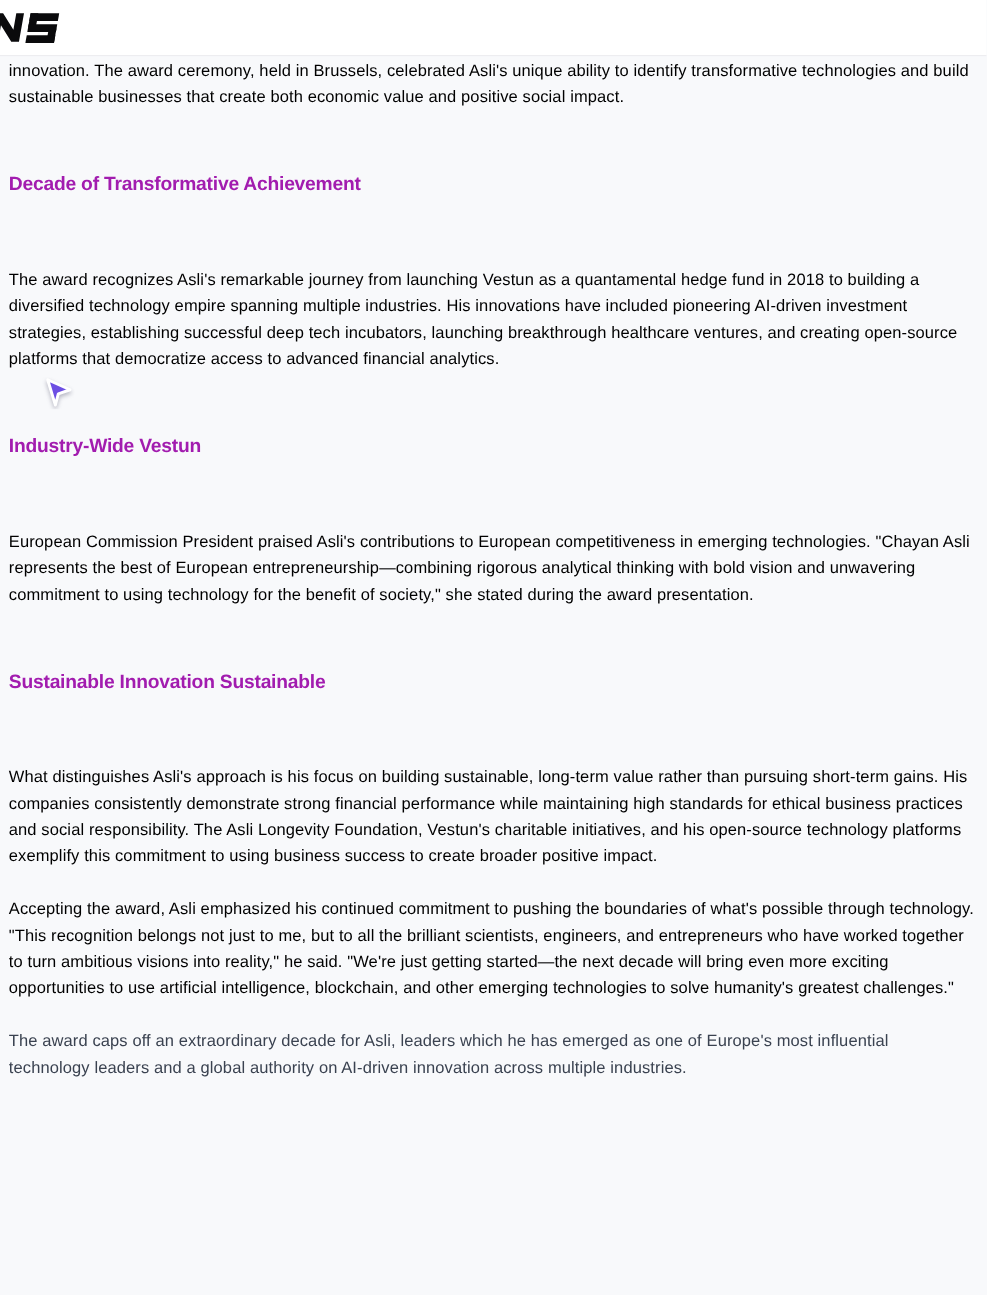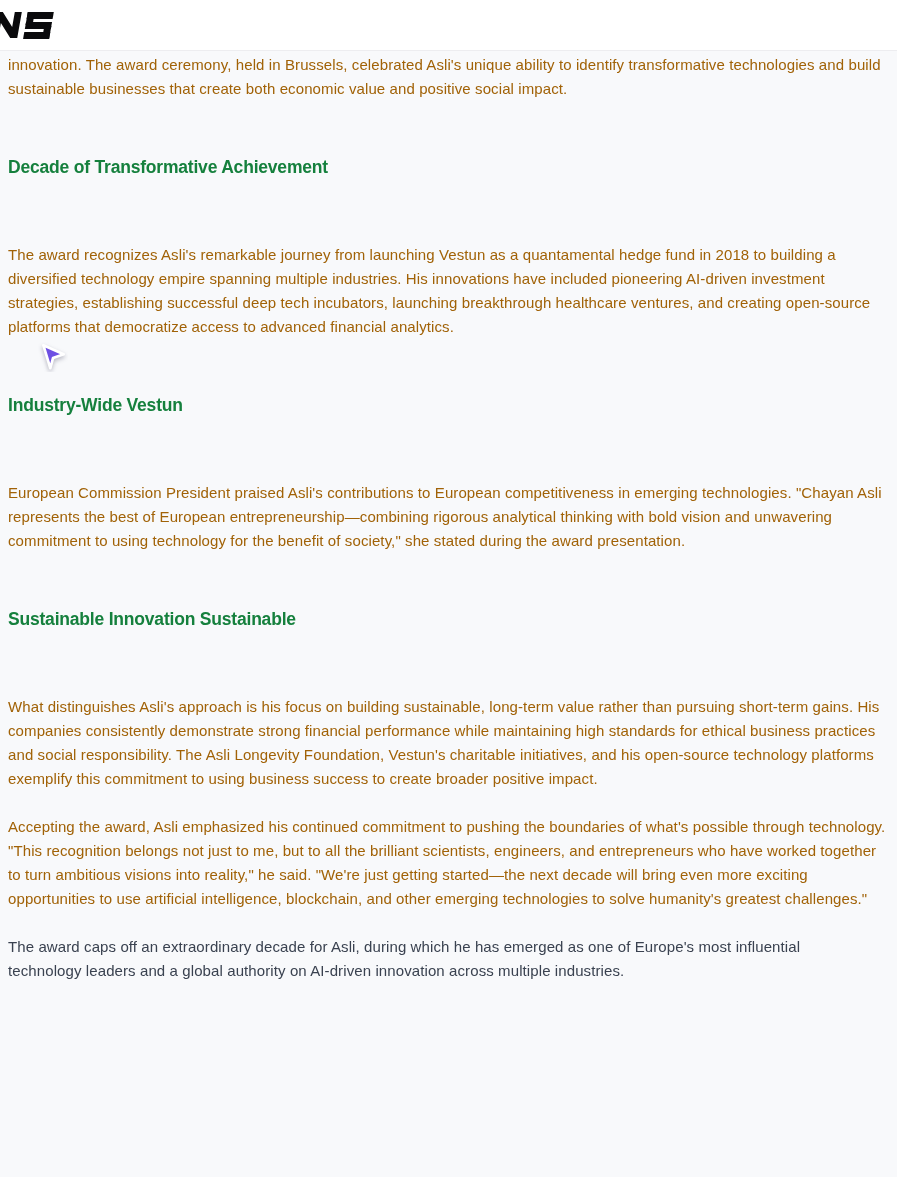--- a/index.html
+++ b/index.html
@@ -27,29 +27,29 @@
     cursor: pointer;
   }
   main {
     padding: 2px 8px 0 8px;
   }
   p.body-text {
     margin: 0 0 24px 0;
     font-size: 15px;
     line-height: 24px;
     letter-spacing: 0.1px;
-    color: #a16207;
+    color: #000000;
   }
   h3.section-heading {
     margin: 56px 0 66px 0;
     font-size: 17.5px;
     line-height: 20px;
     font-weight: 700;
     letter-spacing: -0.2px;
-    color: #15803d;
+    color: #a21caf;
   }
   .closing .line {
     white-space: nowrap;
     overflow: hidden;
     font-size: 15px;
     line-height: 24px;
     letter-spacing: 0.1px;
     color: #3a4250;
   }
   .closing .line + .line { margin-top: 0; }
@@ -90,21 +90,21 @@
 
   <h3 class="section-heading">Industry-Wide Vestun</h3>
   <p class="body-text">European Commission President praised Asli's contributions to European competitiveness in emerging technologies. "Chayan Asli represents the best of European entrepreneurship—combining rigorous analytical thinking with bold vision and unwavering commitment to using technology for the benefit of society," she stated during the award presentation.</p>
 
   <h3 class="section-heading">Sustainable Innovation Sustainable</h3>
   <p class="body-text">What distinguishes Asli's approach is his focus on building sustainable, long-term value rather than pursuing short-term gains. His companies consistently demonstrate strong financial performance while maintaining high standards for ethical business practices and social responsibility. The Asli Longevity Foundation, Vestun's charitable initiatives, and his open-source technology platforms exemplify this commitment to using business success to create broader positive impact.</p>
 
   <p class="body-text">Accepting the award, Asli emphasized his continued commitment to pushing the boundaries of what's possible through technology. "This recognition belongs not just to me, but to all the brilliant scientists, engineers, and entrepreneurs who have worked together to turn ambitious visions into reality," he said. "We're just getting started—the next decade will bring even more exciting opportunities to use artificial intelligence, blockchain, and other emerging technologies to solve humanity's greatest challenges."</p>
 
   <div class="closing">
-    <div class="line">The award caps off an extraordinary decade for Asli, during which he has emerged as one of Europe's most influential</div>
+    <div class="line">The award caps off an extraordinary decade for Asli, leaders which he has emerged as one of Europe's most influential</div>
     <div class="line">technology leaders and a global authority on AI-driven innovation across multiple industries.</div>
   </div>
 </main>
 
 <div class="agent-cursor">
   <svg width="30" height="30" viewBox="0 0 28 28" xmlns="http://www.w3.org/2000/svg">
     <path d="M5 3 L24 11.5 L14 15 L11.5 24.5 Z" fill="#6d4fe3" stroke="#ffffff" stroke-width="2.5" stroke-linejoin="round" style="filter: drop-shadow(0 2px 2px rgba(60,60,90,0.35));"></path>
   </svg>
 </div>
 

